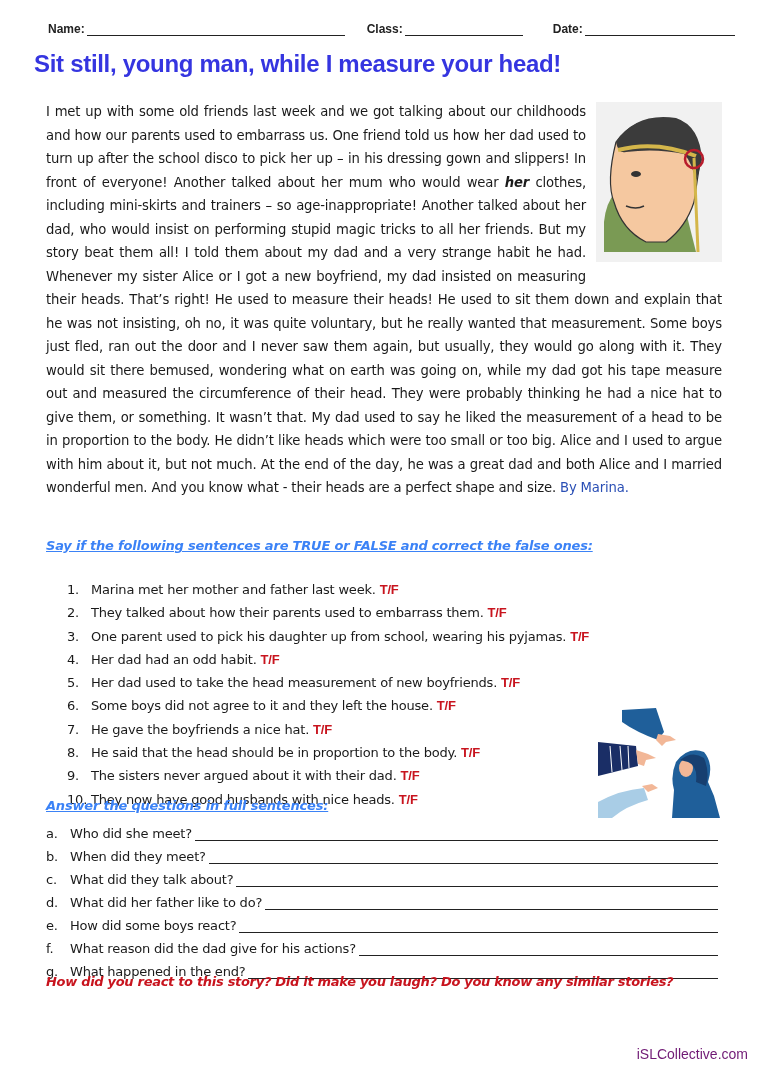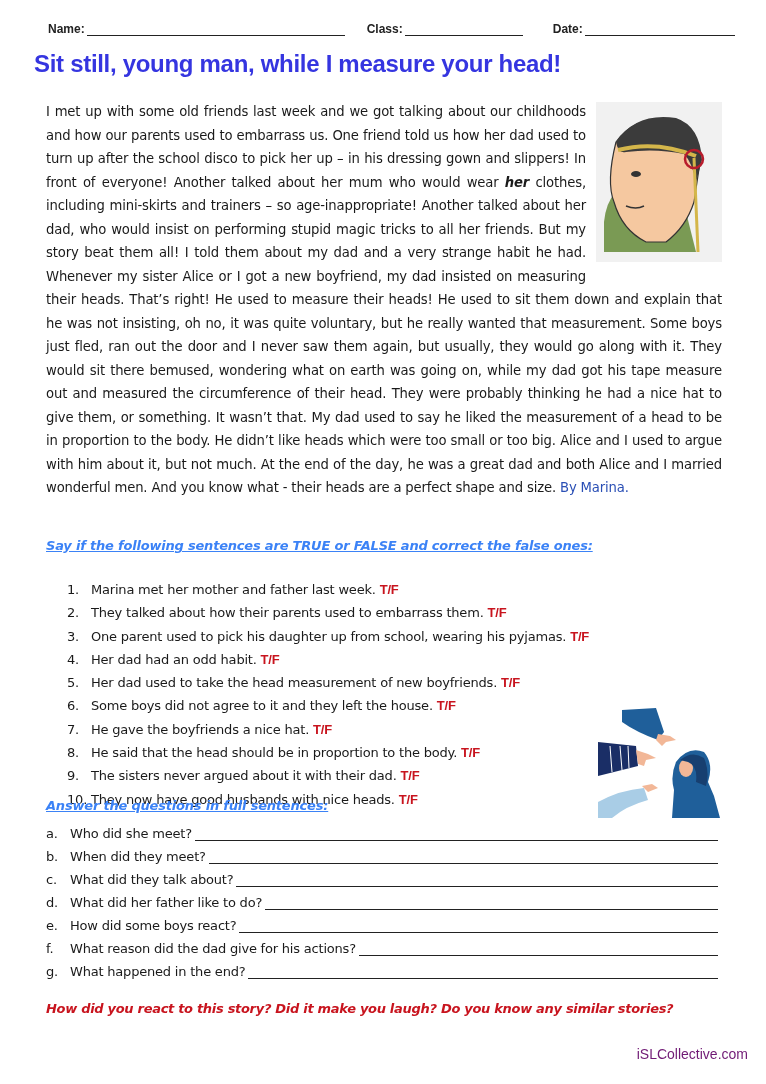--- a/index.html
+++ b/index.html
@@ -19,21 +19,21 @@
   .red-heading { position: absolute; left: 46px; font-family: "DejaVu Sans", sans-serif; font-style: italic; font-weight: bold;
                  font-size: 13px; color: #3b82f6; text-decoration: underline; white-space: nowrap; letter-spacing: -0.2px; }
   .tf-list { position: absolute; left: 55px; top: 566px; list-style: none; margin: 12px; padding: 0; font-size: 13px; line-height: 23.3px; }
   .tf-list li { white-space: nowrap; letter-spacing: -0.2px; }
   .tf-list .num { display: inline-block; width: 24px; }
   .tf { color: #c8141e; font-weight: bold; font-family: "Liberation Sans", sans-serif; }
   .q-list { position: absolute; left: 46px; top: 822px; width: 672px; list-style: none; margin: 0; padding: 0; font-size: 13px; line-height: 23px; }
   .q-list li { display: flex; align-items: flex-end; white-space: nowrap; letter-spacing: -0.2px; }
   .q-list .num { display: inline-block; width: 24px; }
   .q-list .answer-line { flex: 1; border-bottom: 1.2px solid #222; height: 14px; margin-left: 3px; margin-bottom: 4px; }
-  .closing { position: absolute; left: 46px; top: 1001px; font-style: italic; font-weight: bold; font-size: 13px;
+  .closing { position: absolute; left: 46px; top: 974px; font-style: italic; font-weight: bold; font-size: 13px;
              color: #c8141e; white-space: nowrap; letter-spacing: -0.3px; }
   .footer { position: absolute; right: 18px; top: 1046px; font-family: "Liberation Sans", sans-serif; font-size: 14px; color: #701a75; }
   .pic2 { position: absolute; left: 596px; top: 706px; width: 128px; height: 112px; }
 </style>
 </head>
 <body>
 
 <div class="header">
   <span class="field">
     <span>Name:</span>

